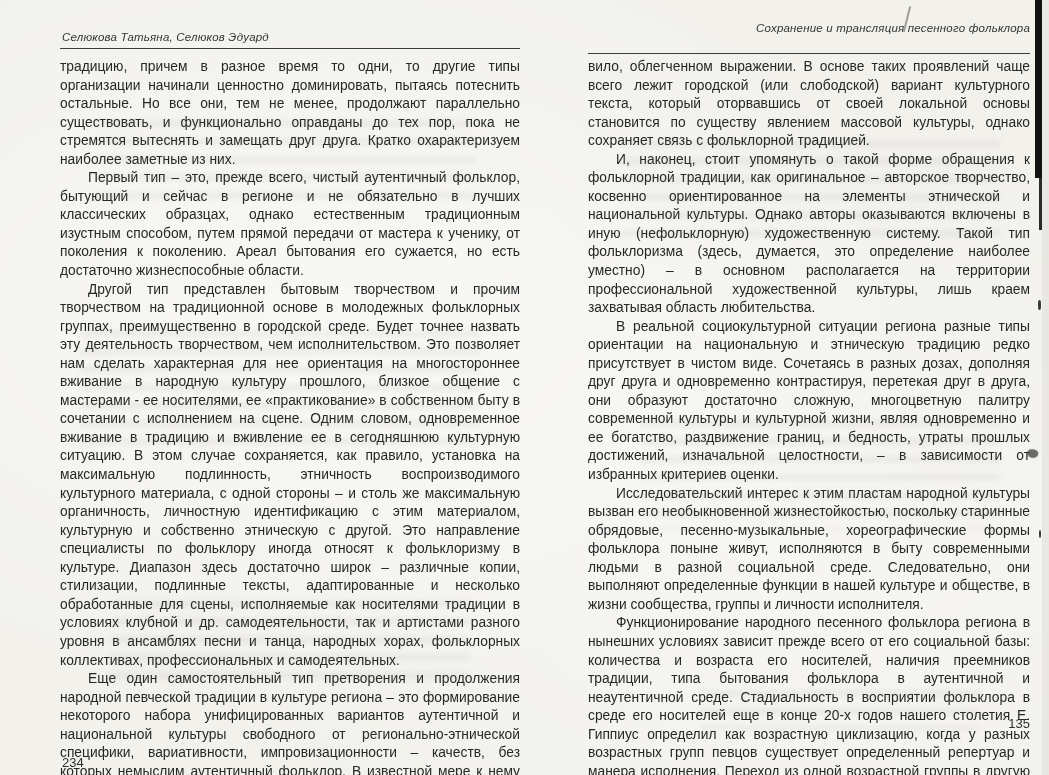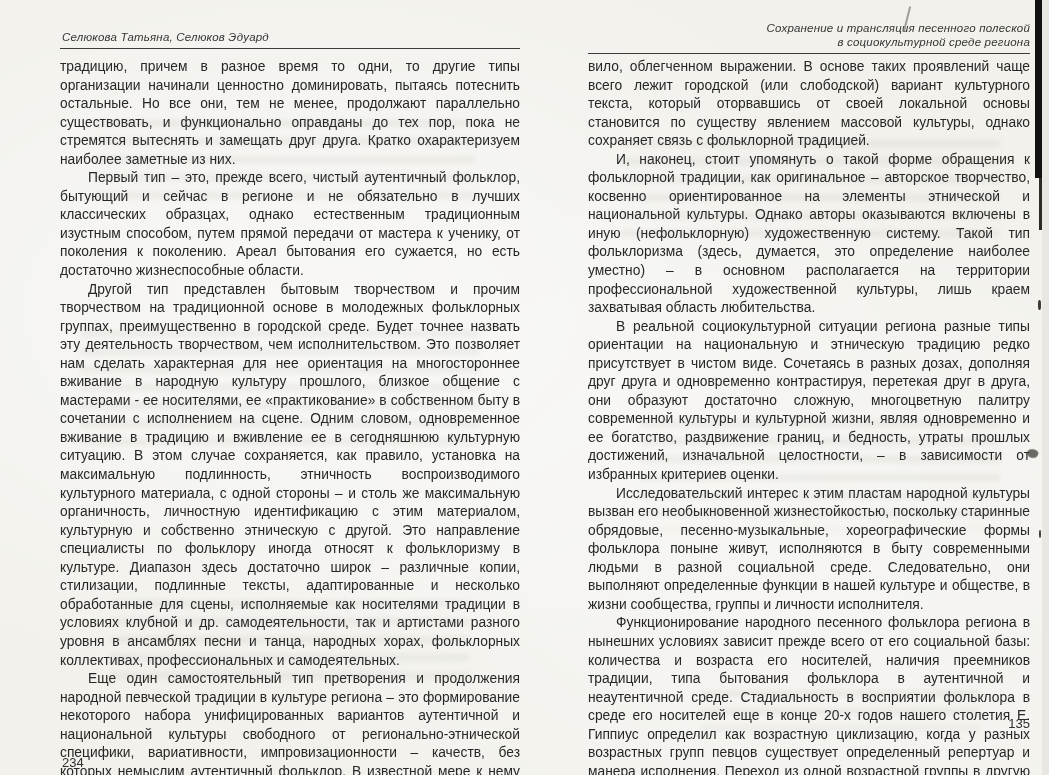--- a/index.html
+++ b/index.html
@@ -131,22 +131,21 @@
         <p class="para no-indent">традицию, причем в разное время то одни, то другие типы организации начинали ценностно доминировать, пытаясь потеснить остальные. Но все они, тем не менее, продолжают параллельно существовать, и функционально оправданы до тех пор, пока не стремятся вытеснять и замещать друг друга. Кратко охарактеризуем наиболее заметные из них.</p>
         <p class="para">Первый тип – это, прежде всего, чистый аутентичный фольклор, бытующий и сейчас в регионе и не обязательно в лучших классических образцах, однако естественным традиционным изустным способом, путем прямой передачи от мастера к ученику, от поколения к поколению. Ареал бытования его сужается, но есть достаточно жизнеспособные области.</p>
         <p class="para">Другой тип представлен бытовым творчеством и прочим творчеством на традиционной основе в молодежных фольклорных группах, преимущественно в городской среде. Будет точнее назвать эту деятельность творчеством, чем исполнительством. Это позволяет нам сделать характерная для нее ориентация на многостороннее вживание в народную культуру прошлого, близкое общение с мастерами - ее носителями, ее «практикование» в собственном быту в сочетании с исполнением на сцене. Одним словом, одновременное вживание в традицию и вживление ее в сегодняшнюю культурную ситуацию. В этом случае сохраняется, как правило, установка на максимальную подлинность, этничность воспроизводимого культурного материала, с одной стороны – и столь же максимальную органичность, личностную идентификацию с этим материалом, культурную и собственно этническую с другой. Это направление специалисты по фольклору иногда относят к фольклоризму в культуре. Диапазон здесь достаточно широк – различные копии, стилизации, подлинные тексты, адаптированные и несколько обработанные для сцены, исполняемые как носителями традиции в условиях клубной и др. самодеятельности, так и артистами разного уровня в ансамблях песни и танца, народных хорах, фольклорных коллективах, профессиональных и самодеятельных.</p>
         <p class="para">Еще один самостоятельный тип претворения и продолжения народной певческой традиции в культуре региона – это формирование некоторого набора унифицированных вариантов аутентичной и национальной культуры свободного от регионально-этнической специфики, вариативности, импровизационности – качеств, без которых немыслим аутентичный фольклор. В известной мере к нему можно отнести ряд молодежных групп бытового песнетворчества. К этому типу тяготеют такие явления, как, например, русская народная песня вообще. Словом то, что воспринимается, как нечто народное вообще и заключает в себе некий характерный, почти стереотипный, набор элементов данной национальной культуры в их наиболее универсальном и, как пра-</p>
       </div>
     <div class="pagenum left">234</div>
   </div>
 
   <div class="page page-right">
     <div class="running-head right">
-      <div>Сохранение и трансляция песенного полеской</div>
-      <div>в социокультурной среде региона</div>
+      <div>Сохранение и трансляция песенного фольклора</div>
     </div>
     <div class="rule"></div>
     <div class="body-text">
         <p class="para no-indent">вило, облегченном выражении. В основе таких проявлений чаще всего лежит городской (или слободской) вариант культурного текста, который оторвавшись от своей локальной основы становится по существу явлением массовой культуры, однако сохраняет связь с фольклорной традицией.</p>
         <p class="para">И, наконец, стоит упомянуть о такой форме обращения к фольклорной традиции, как оригинальное – авторское творчество, косвенно ориентированное на элементы этнической и национальной культуры. Однако авторы оказываются включены в иную (нефольклорную) художественную систему. Такой тип фольклоризма (здесь, думается, это определение наиболее уместно) – в основном располагается на территории профессиональной художественной культуры, лишь краем захватывая область любительства.</p>
         <p class="para">В реальной социокультурной ситуации региона разные типы ориентации на национальную и этническую традицию редко присутствует в чистом виде. Сочетаясь в разных дозах, дополняя друг друга и одновременно контрастируя, перетекая друг в друга, они образуют достаточно сложную, многоцветную палитру современной культуры и культурной жизни, являя одновременно и ее богатство, раздвижение границ, и бедность, утраты прошлых достижений, изначальной целостности, – в зависимости от избранных критериев оценки.</p>
         <p class="para">Исследовательский интерес к этим пластам народной культуры вызван его необыкновенной жизнестойкостью, поскольку старинные обрядовые, песенно-музыкальные, хореографические формы фольклора поныне живут, исполняются в быту современными людьми в разной социальной среде. Следовательно, они выполняют определенные функции в нашей культуре и обществе, в жизни сообщества, группы и личности исполнителя.</p>
         <p class="para">Функционирование народного песенного фольклора региона в нынешних условиях зависит прежде всего от его социальной базы: количества и возраста его носителей, наличия преемников традиции, типа бытования фольклора в аутентичной и неаутентичной среде. Стадиальность в восприятии фольклора в среде его носителей еще в конце 20-х годов нашего столетия Е. Гиппиус определил как возрастную циклизацию, когда у разных возрастных групп певцов существует определенный репертуар и манера исполнения. Переход из одной возрастной группы в другую постоянно и закономерно влечет за собой смену репертуара и стиля пения [2;29]. Например, эти наблюдения подтверждаются исследованием полеской песенной традиции, проведенной в 1970-е гг. З. Можейко. В своей книге она отмечает, что дети поют детский репертуар (в основном, игровые песни), девочки (подростки) увлечены любовно-лирическими песнями и пытаются распеть их</p>
       </div>
     <div class="pagenum right">135</div>

